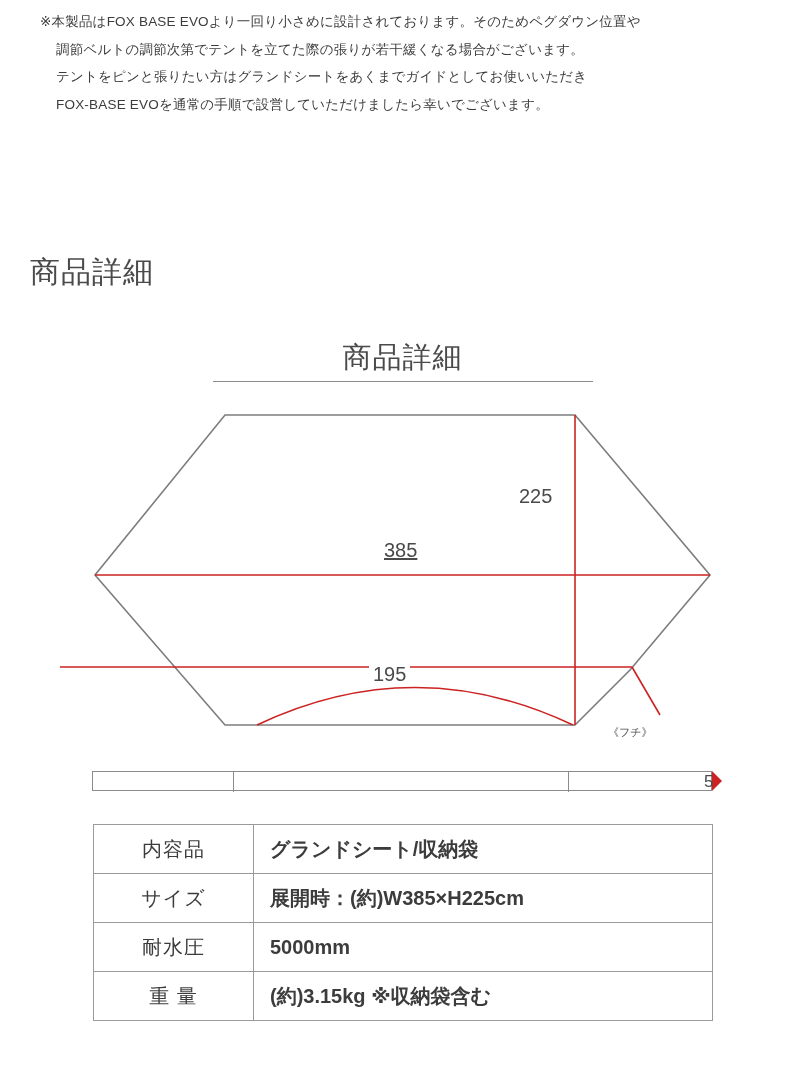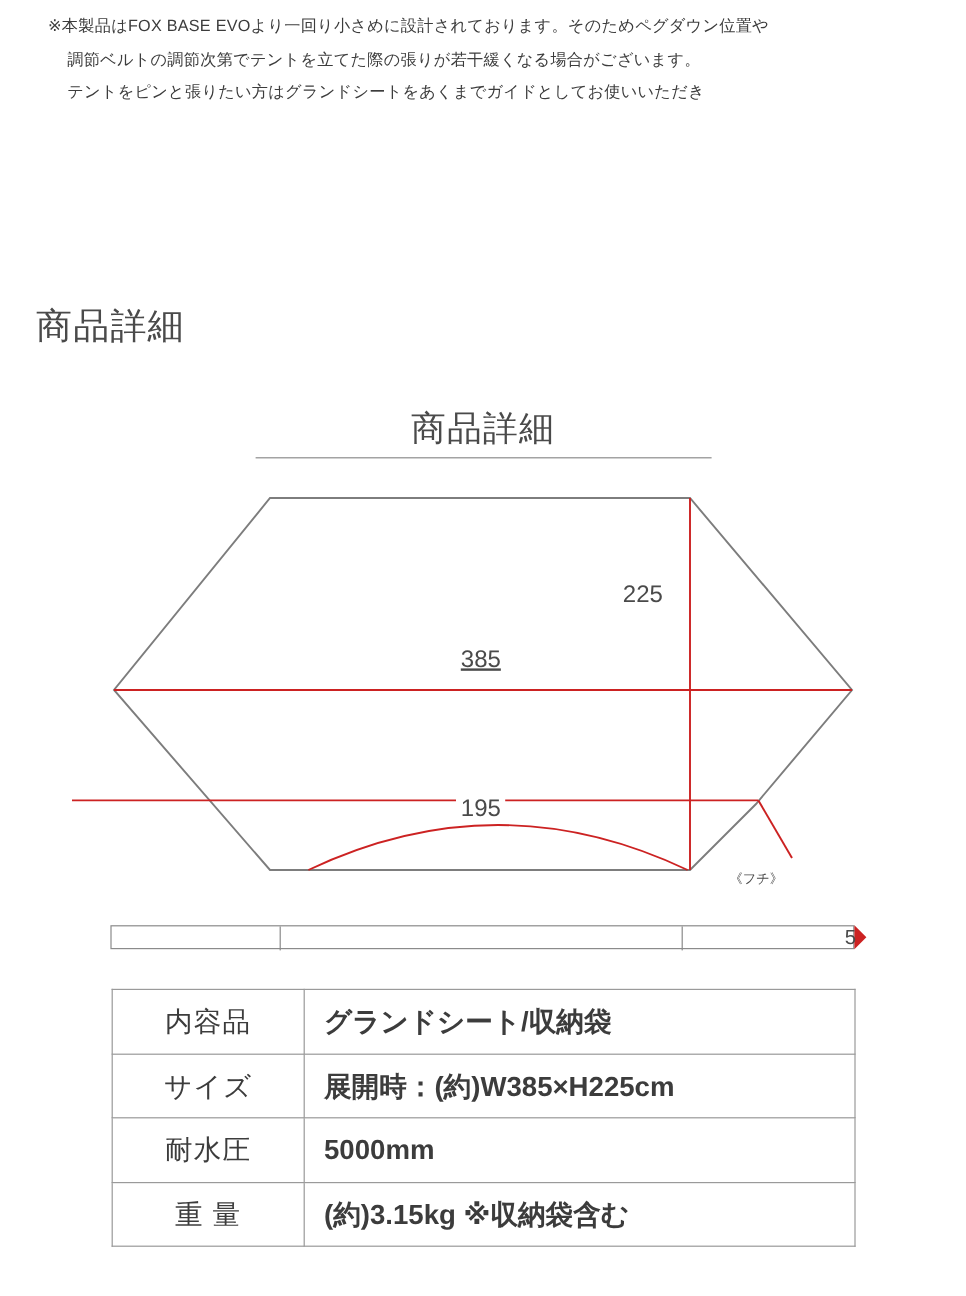--- a/index.html
+++ b/index.html
@@ -73,21 +73,21 @@
   .dim-label {
     position: absolute;
     font-size: 20px;
     color: #4a4a4a;
     background: #ffffff;
     padding: 0 4px;
     white-space: nowrap;
   }
   #dim-385 { top: 144px; left: 320px; text-decoration: underline; }
   #dim-225 { top: 90px;  left: 455px; }
-  #dim-195 { top: 268px; left: 320px; }
+  #dim-195 { top: 268px; left: 309px; }
   .edge-label {
     position: absolute;
     top: 330px;
     left: 548px;
     font-size: 11px;
     color: #4a4a4a;
     white-space: nowrap;
   }
 
   
@@ -131,21 +131,21 @@
     color: #4a4a4a;
   }
 
   
   .spec-table {
     position: absolute;
     top: 824px;
     left: 93px;
     width: 620px;
     border-collapse: collapse;
-    font-size: 23px;
+    font-size: 20px;
     color: #3c3c3c;
   }
   .spec-table td {
     border: 1px solid #9a9a9a;
     padding: 9px 12px;
     vertical-align: middle;
     line-height: 1.5;
   }
   .spec-table td.key {
     width: 135px;
@@ -155,20 +155,21 @@
   .spec-table td.val { padding-left: 16px; }
   .val-sub { display: block; font-weight: bold; }
 </style>
 </head>
 <body>
 
 <div class="note">
   <div class="note-line">※本製品はFOX BASE EVOより一回り小さめに設計されております。そのためペグダウン位置や</div>
   <div class="note-line indent">調節ベルトの調節次第でテントを立てた際の張りが若干緩くなる場合がございます。</div>
   <div class="note-line indent">テントをピンと張りたい方はグランドシートをあくまでガイドとしてお使いいただき</div>
+  <div class="note-line indent">FOX-BASE EVOを通常の手順で設営していただけましたら幸いでございます。</div>
 </div>
 
 <div class="section-heading">商品詳細</div>
 
 <div class="diagram-title">商品詳細</div>
 <div class="diagram-title-rule"></div>
 
 <div class="diagram">
   <svg width="690" height="370" viewBox="0 0 690 370" xmlns="http://www.w3.org/2000/svg">
 

